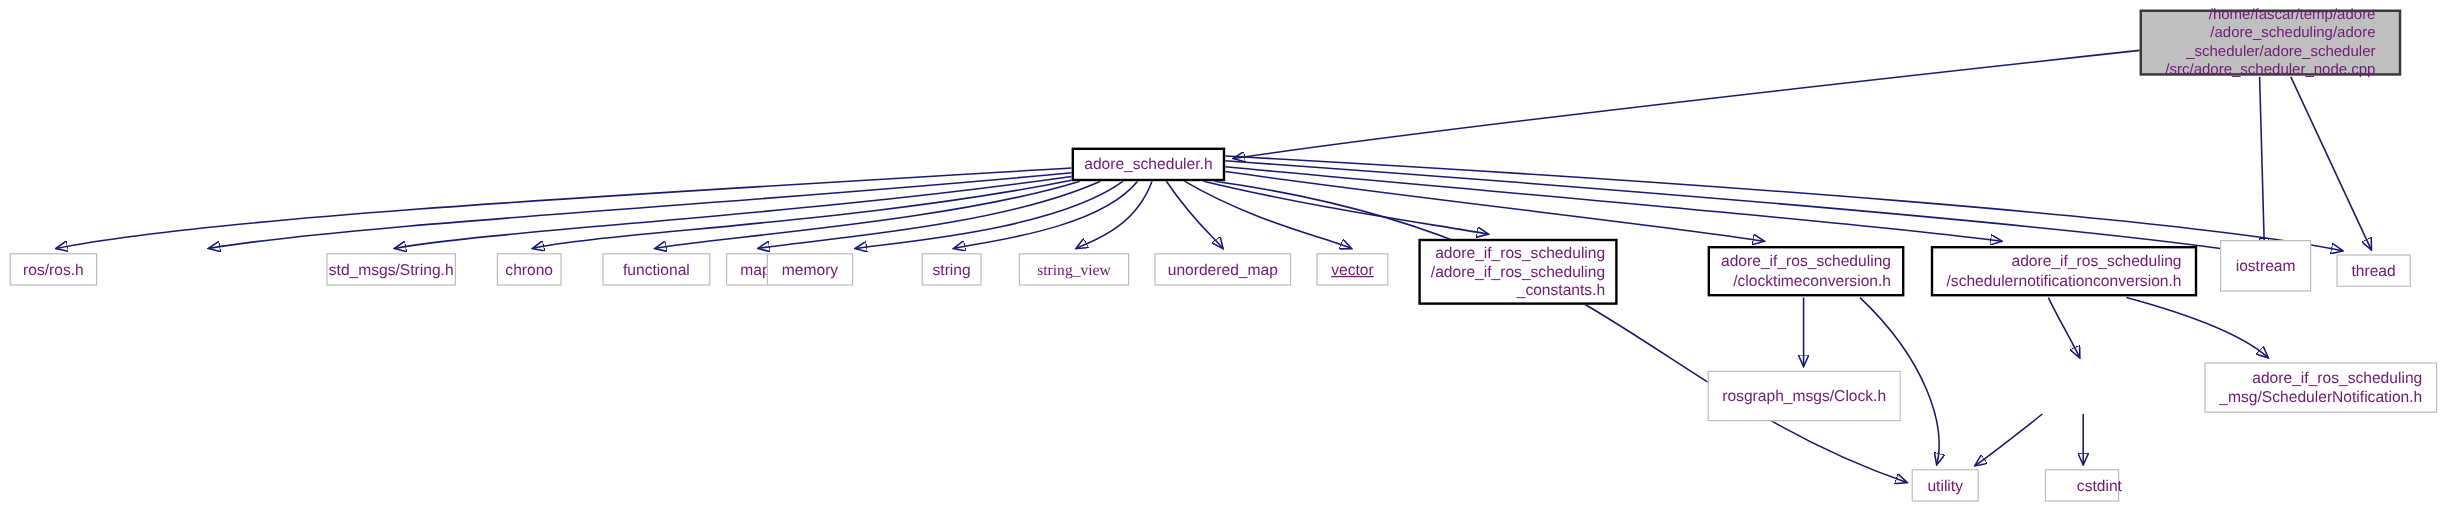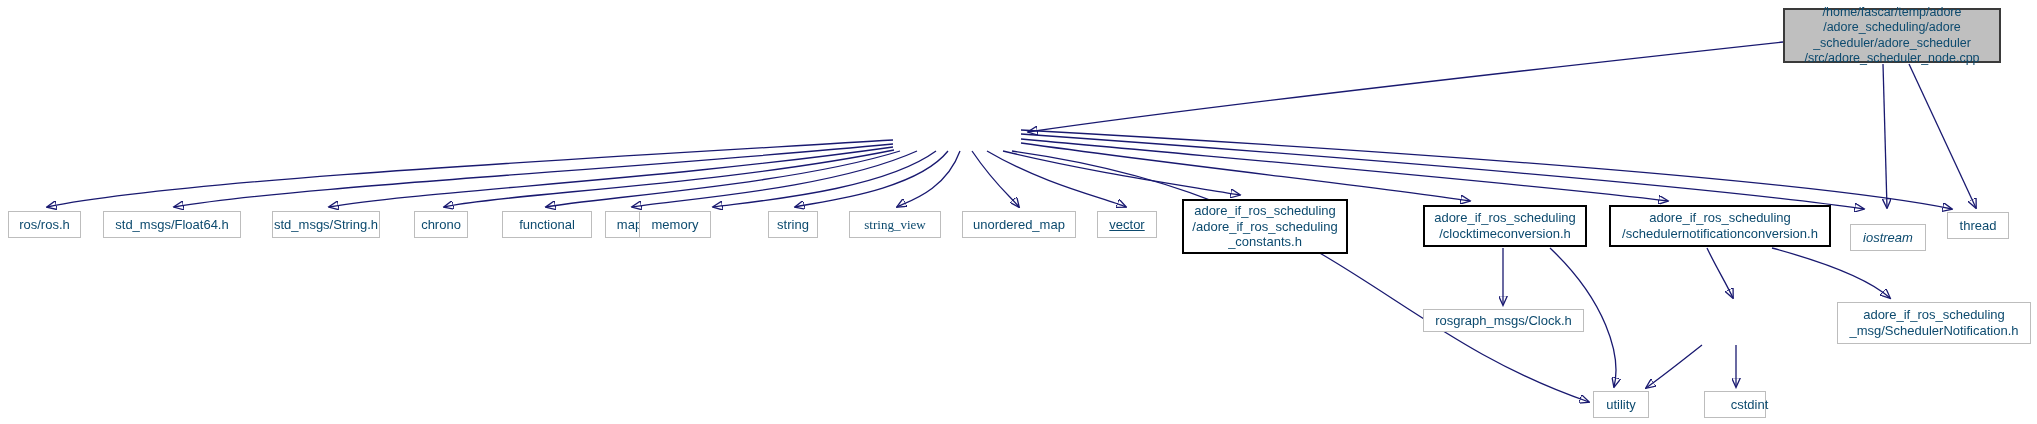--- a/index.html
+++ b/index.html
@@ -15,27 +15,27 @@
     fill:none;
     stroke:var(--edge-color,#191970);
     stroke-width:1.3px;
   }
   .arrowhead{fill:var(--edge-color,#191970);}
   .node{
     position:absolute;
     box-sizing:border-box;
     background:var(--node-fill,#ffffff);
     border:1px solid var(--leaf-border,#bdbdbd);
-    color:#0c4a6e;
+    color:#701a75;
     font-size:13px;
     line-height:1.22;
     display:flex;
     align-items:center;
     justify-content:center;
-    text-align:center;
+    text-align:right;
     white-space:pre-line;
     padding:1px 3px;
     z-index:2;
   }
   .node.linked{border:2px solid #000;}
   .node.mainfile{
     background:var(--main-fill,#bfbfbf);
     border:2px solid #3a3a3a;
     font-size:12.5px;
   }
@@ -82,24 +82,24 @@
 
     <path d="M1702,345 C1678,364 1660,378 1646,388" marker-end="url(#arrow)"></path>
     <path d="M1736,345 L1736,387" marker-end="url(#arrow)"></path>
   </svg>
 
   <div class="node mainfile" style="left:1783px;top:8px;width:218px;height:55px;">/home/fascar/temp/adore
 /adore_scheduling/adore
 _scheduler/adore_scheduler
 /src/adore_scheduler_node.cpp</div>
 
+  <div class="node linked" style="left:893px;top:123px;width:128px;height:28px;">adore_scheduler.h</div>
 
   <div class="node" style="left:8px;top:211px;width:73px;height:27px;">ros/ros.h</div>
 
-  <div class="node" style="left:103px;top:211px;width:138px;height:27px;">std_msgs/Float64.h</div>
 
   <div class="node" style="left:272px;top:211px;width:108px;height:27px;">std_msgs/String.h</div>
 
   <div class="node" style="left:414px;top:211px;width:54px;height:27px;">chrono</div>
 
   <div class="node" style="left:502px;top:211px;width:90px;height:27px;">functional</div>
 
   <div class="node" style="left:605px;top:211px;width:49px;height:27px;">map</div>
 
   <div class="node" style="left:639px;top:211px;width:72px;height:27px;">memory</div>
@@ -115,25 +115,25 @@
   <div class="node linked" style="left:1182px;top:199px;width:166px;height:55px;">adore_if_ros_scheduling
 /adore_if_ros_scheduling
 _constants.h</div>
 
   <div class="node linked" style="left:1423px;top:205px;width:164px;height:42px;">adore_if_ros_scheduling
 /clocktimeconversion.h</div>
 
   <div class="node linked" style="left:1609px;top:205px;width:222px;height:42px;">adore_if_ros_scheduling
 /schedulernotificationconversion.h</div>
 
-  <div class="node" style="left:1850px;top:224px;width:76px;height:27px;font-style:italic;">iostream</div>
+  <div class="node" style="left:1850px;top:200px;width:76px;height:43px;">iostream</div>
 
   <div class="node" style="left:1947px;top:212px;width:62px;height:27px;">thread</div>
 
-  <div class="node" style="left:1423px;top:309px;width:161px;height:23px;">rosgraph_msgs/Clock.h</div>
+  <div class="node" style="left:1423px;top:309px;width:161px;height:42px;">rosgraph_msgs/Clock.h</div>
 
 
   <div class="node" style="left:1837px;top:302px;width:194px;height:42px;">adore_if_ros_scheduling
 _msg/SchedulerNotification.h</div>
 
   <div class="node" style="left:1593px;top:391px;width:56px;height:27px;">utility</div>
 
   <div class="node" style="left:1704px;top:391px;width:62px;height:27px;padding-left:32px;">cstdint</div>
 
 </div>

